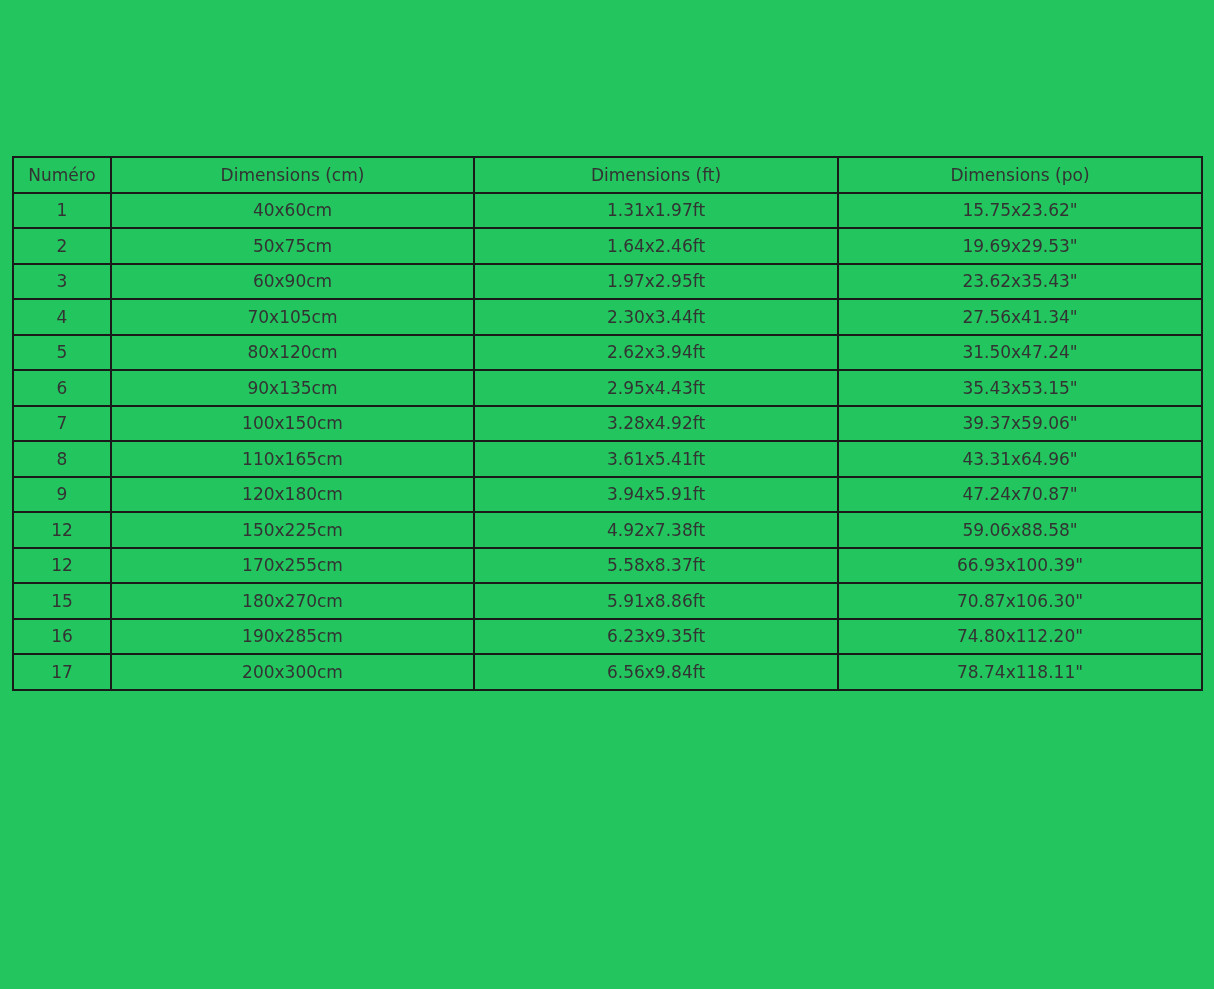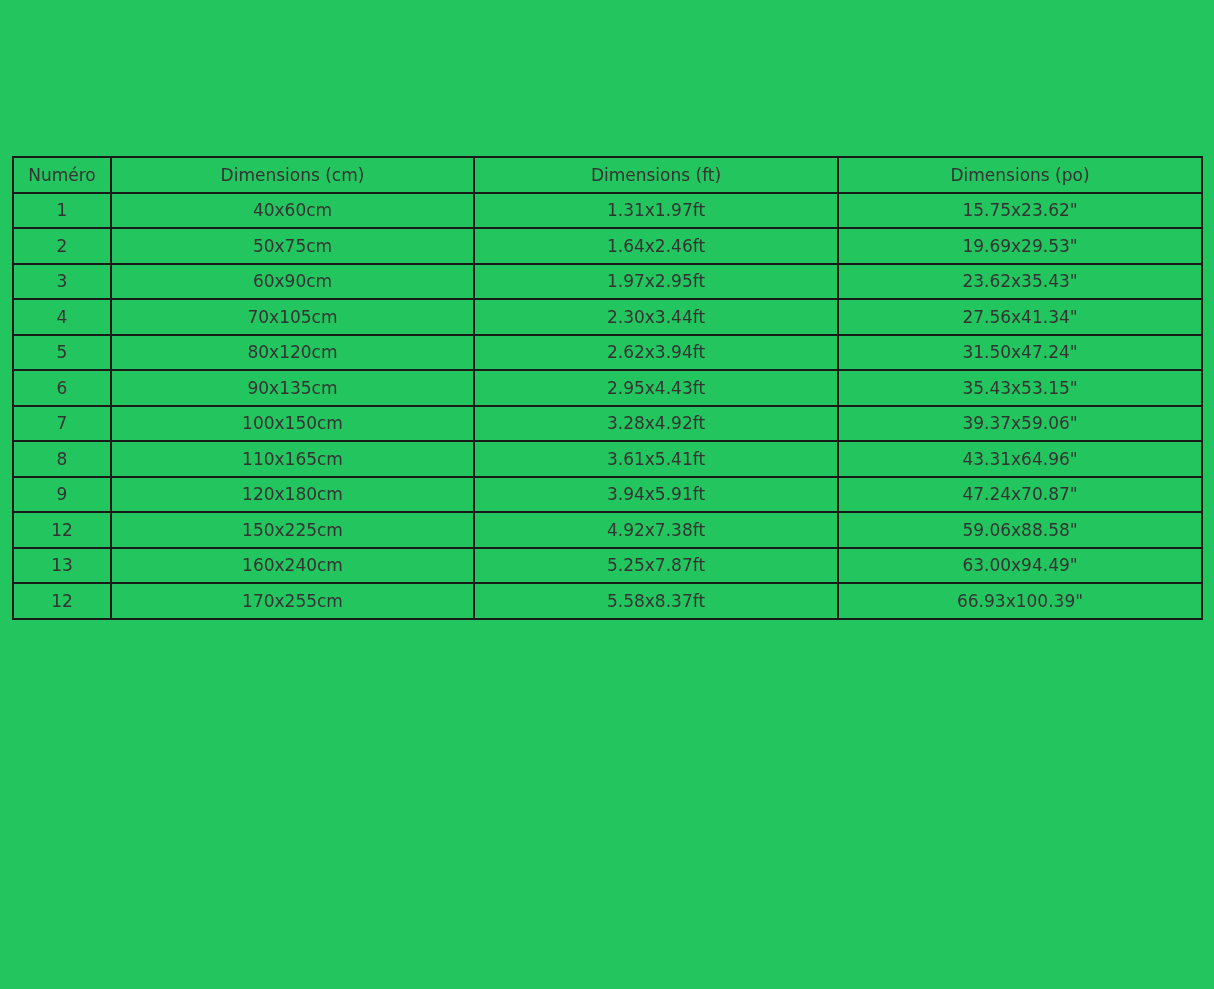--- a/index.html
+++ b/index.html
@@ -117,26 +117,38 @@
           <td>3.94x5.91ft</td>
           <td>47.24x70.87"</td>
         </tr>
         <tr>
           <td>12</td>
           <td>150x225cm</td>
           <td>4.92x7.38ft</td>
           <td>59.06x88.58"</td>
         </tr>
         <tr>
-          <td>13</td>
-          <td>160x240cm</td>
-          <td>5.25x7.87ft</td>
-          <td>63.00x94.49"</td>
-        </tr>
-        <tr>
           <td>12</td>
           <td>170x255cm</td>
           <td>5.58x8.37ft</td>
           <td>66.93x100.39"</td>
+        </tr>
+        <tr>
+          <td>15</td>
+          <td>180x270cm</td>
+          <td>5.91x8.86ft</td>
+          <td>70.87x106.30"</td>
+        </tr>
+        <tr>
+          <td>16</td>
+          <td>190x285cm</td>
+          <td>6.23x9.35ft</td>
+          <td>74.80x112.20"</td>
+        </tr>
+        <tr>
+          <td>17</td>
+          <td>200x300cm</td>
+          <td>6.56x9.84ft</td>
+          <td>78.74x118.11"</td>
         </tr>
       </tbody>
   </table>
 </div>
 
 </body></html>

